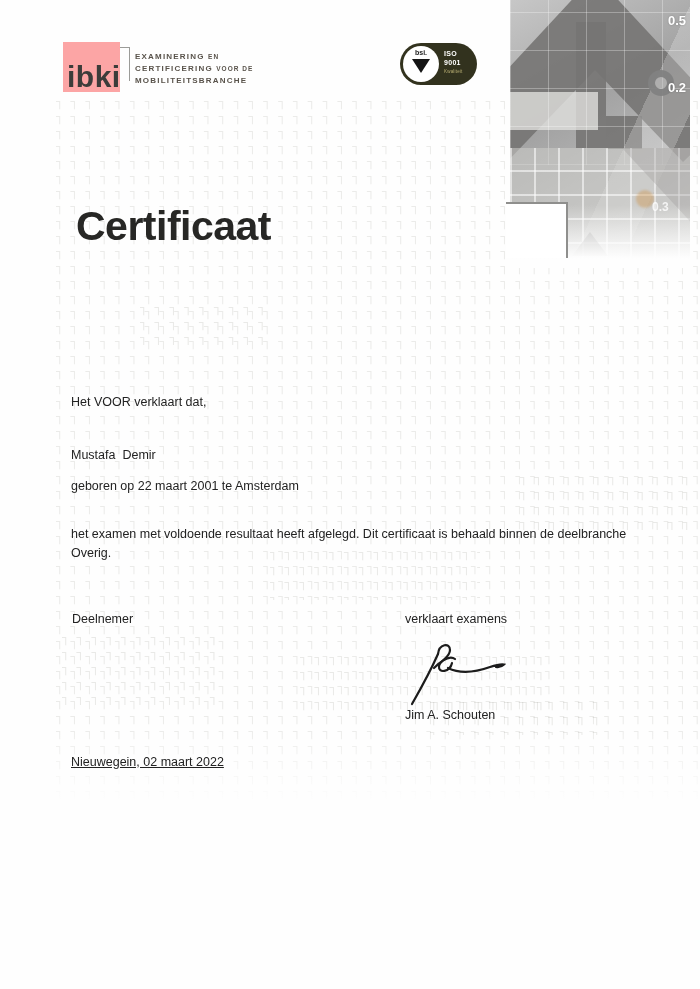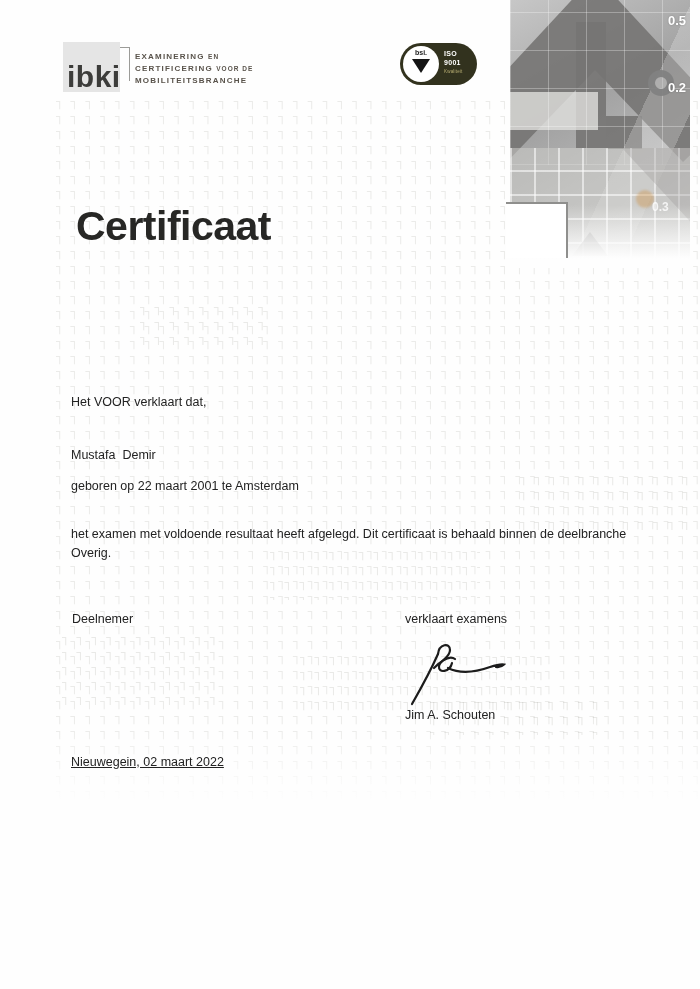--- a/index.html
+++ b/index.html
@@ -218,21 +218,21 @@
       <div class="tri1"></div>
       <div class="dot"></div>
       <div class="lbl03">0.3</div>
     </div>
     <div class="lbl l05">0.5</div>
     <div class="lbl l04">0.2</div>
     <div class="cfade"></div>
   </div>
   <div class="whitebox"></div>
 
-  <div class="logo-square" style="background:#e5e5e5;">
+  <div class="logo-square" style="background:#fca5a5;">
     <span class="logo-text">ibki</span>
   </div>
   <div class="logo-bracket"></div>
   <div class="tagline">
     <div><span>EXAMINERING</span> <span class="sm">EN</span></div>
     <div><span>CERTIFICERING</span> <span class="sm">VOOR DE</span></div>
     <div><span>MOBILITEITSBRANCHE</span></div>
   </div>
 
   <div class="iso-badge">

